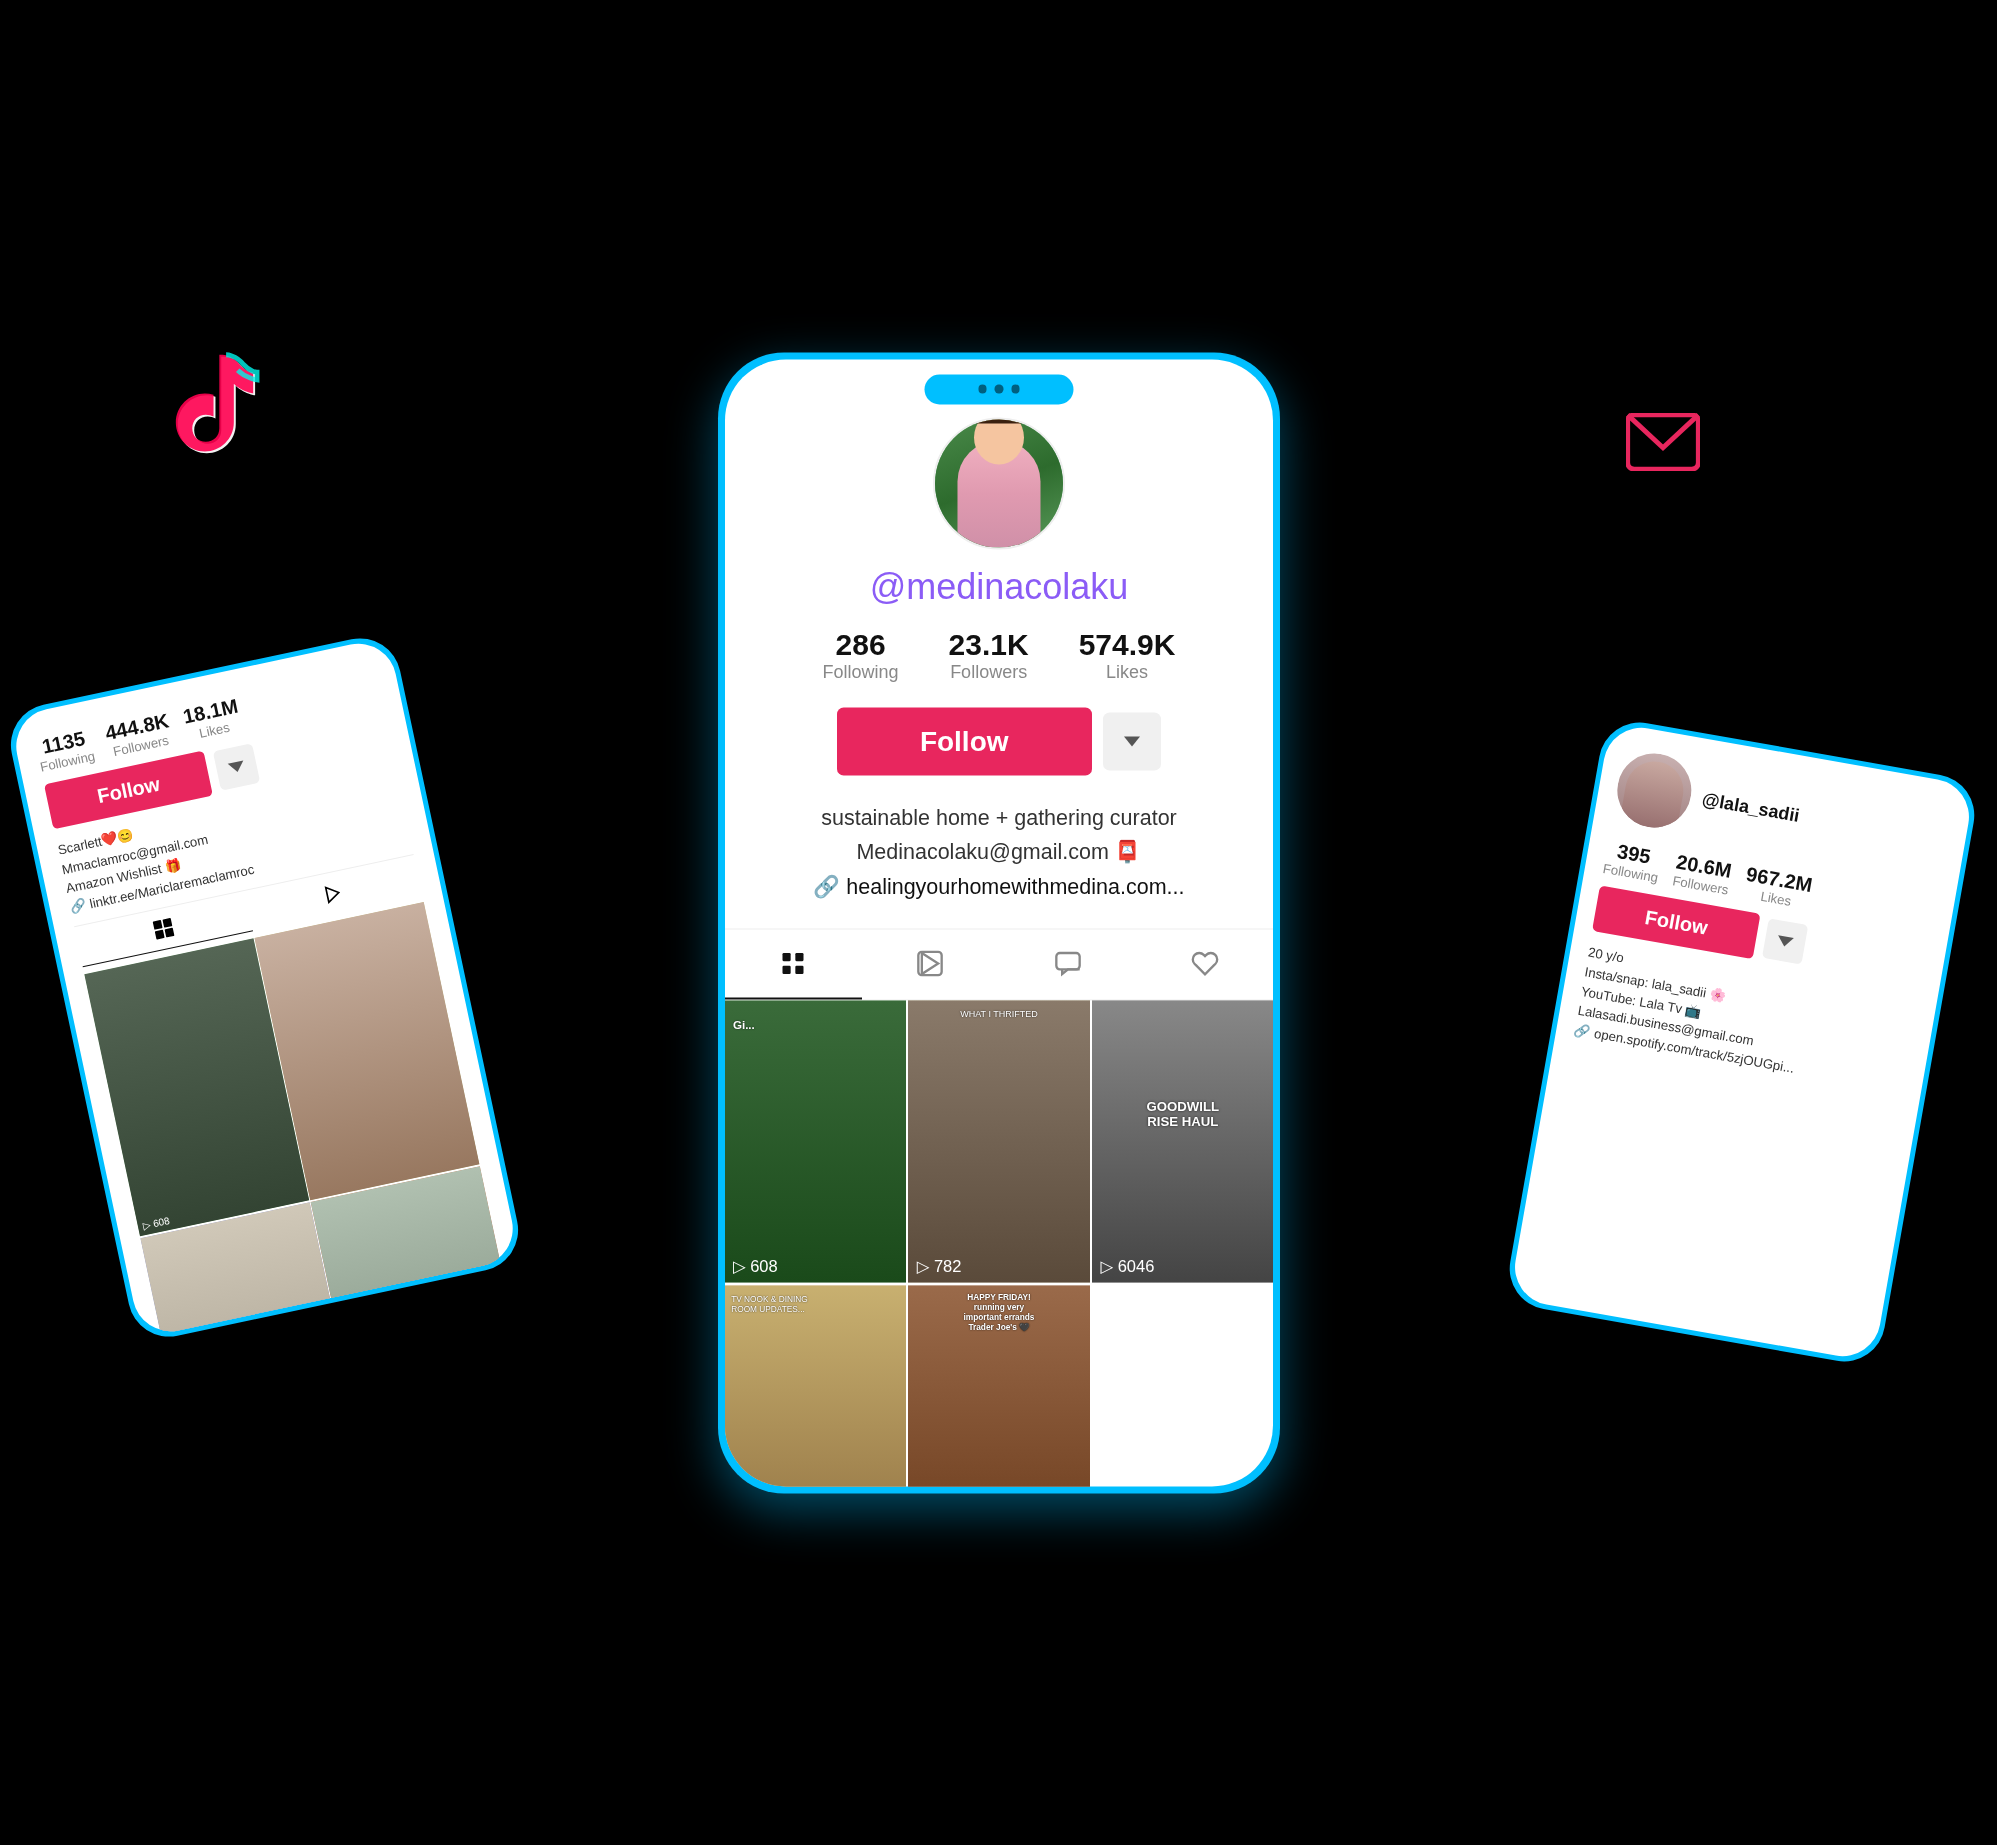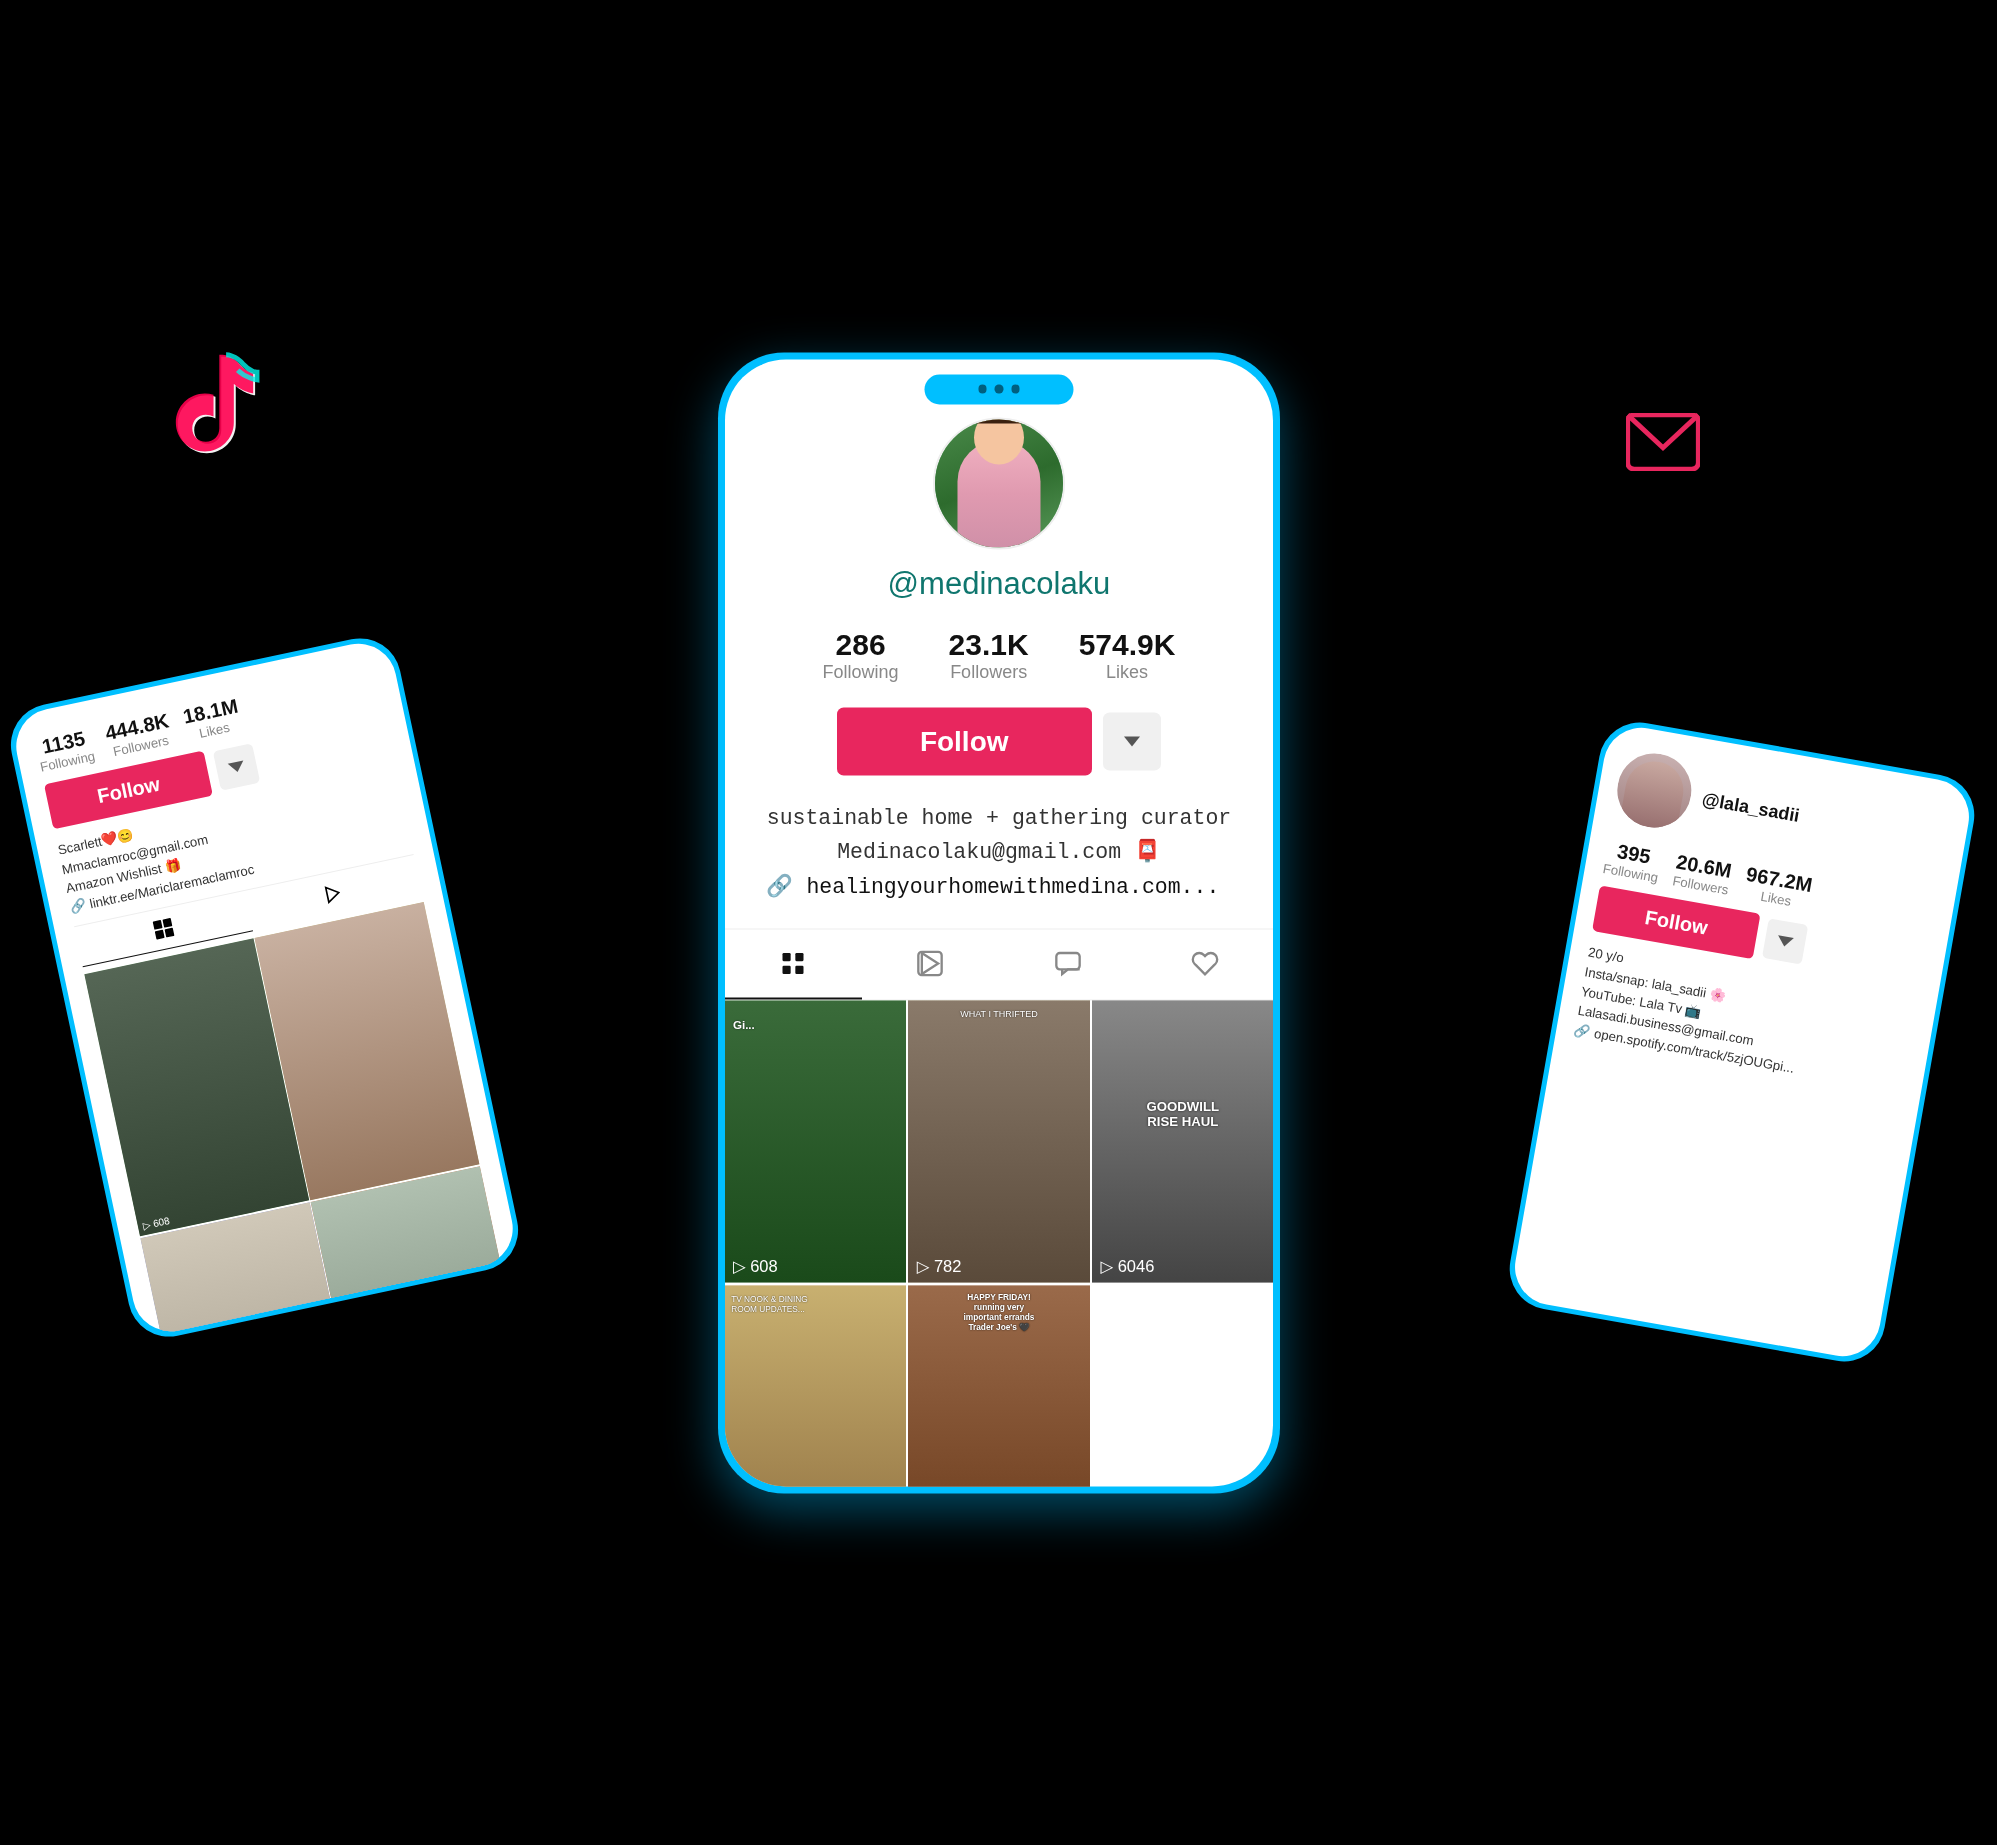--- a/index.html
+++ b/index.html
@@ -104,24 +104,24 @@
     .avatar-placeholder {
       width: 100%;
       height: 100%;
       background: linear-gradient(160deg, #7db87d 0%, #4a9a6a 50%, #9bcf9b 100%);
       display: flex;
       align-items: flex-end;
       justify-content: center;
     }
 
     .username {
-      font-size: 31px;
-      color: #0f766e;
+      font-size: 36px;
+      color: #8b5cf6;
       font-weight: 500;
-      margin-bottom: 26px;
+      margin-bottom: 20px;
     }
 
     .stats-row {
       display: flex;
       gap: 50px;
       margin-bottom: 25px;
     }
 
     .stat-item {
       display: flex;
@@ -171,21 +171,20 @@
       font-size: 16.5px;
     }
 
     .bio-section {
       text-align: center;
       font-size: 21.5px;
       color: #333;
       padding: 0 33px;
       line-height: 1.6;
       margin-bottom: 16.5px;
-      font-family: Liberation Mono, monospace;
     }
 
     .bio-link {
       color: #111;
       font-weight: 500;
       display: flex;
       align-items: center;
       justify-content: flex-start;
       gap: 5px;
     }

